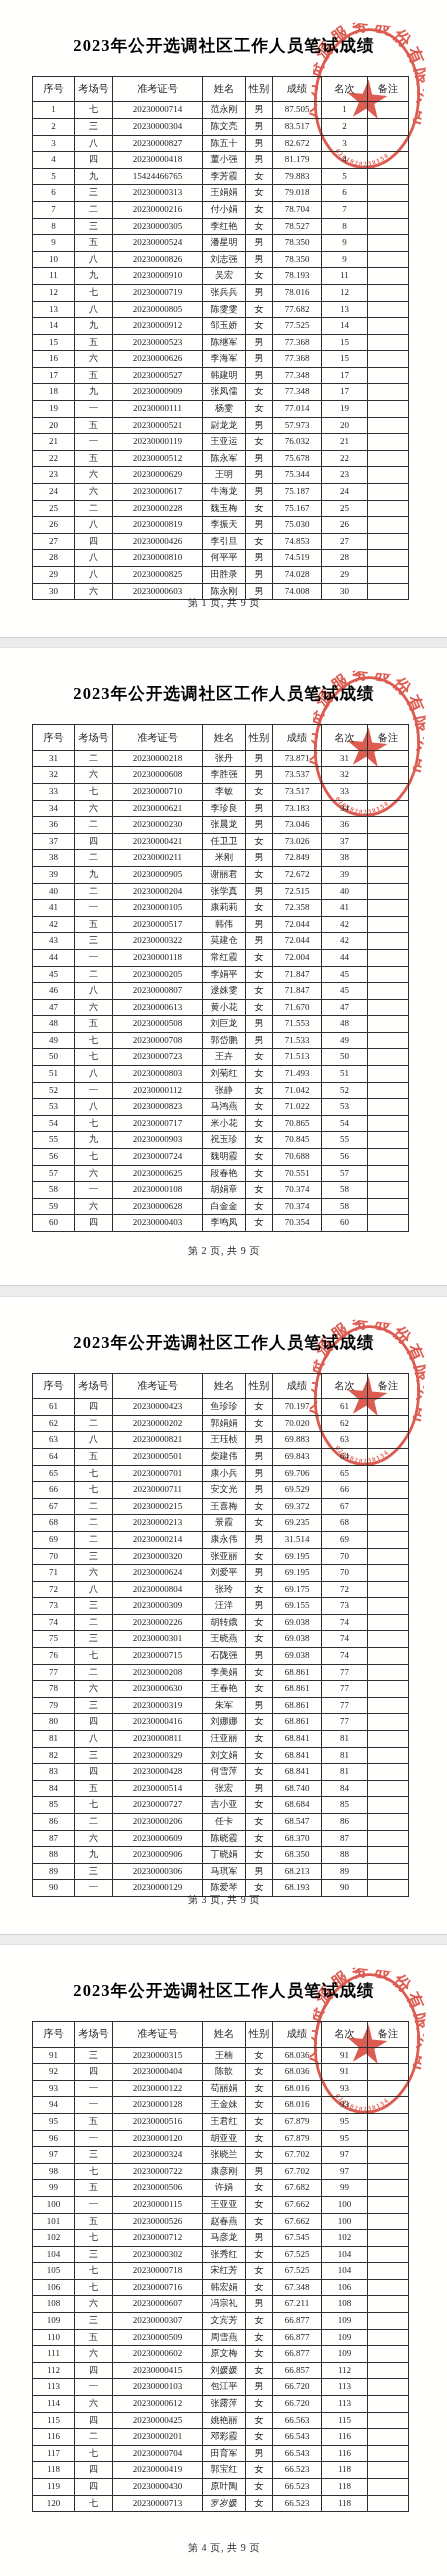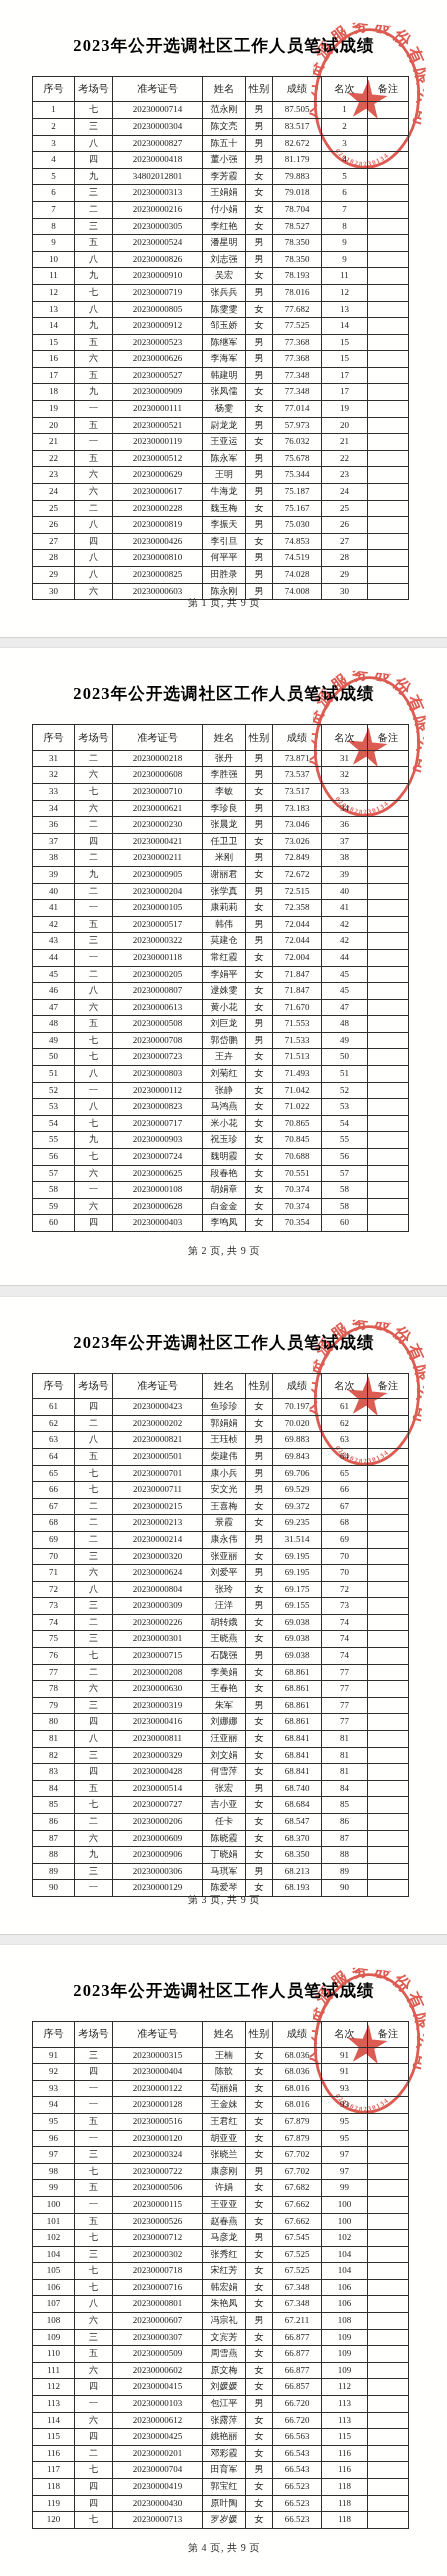--- a/index.html
+++ b/index.html
@@ -194,21 +194,21 @@
             <td>20230000418</td>
             <td>董小强</td>
             <td>男</td>
             <td>81.179</td>
             <td>4</td>
             <td></td>
           </tr>
           <tr>
             <td>5</td>
             <td>九</td>
-            <td>34802012801</td>
+            <td>15424466765</td>
             <td>李芳霞</td>
             <td>女</td>
             <td>79.883</td>
             <td>5</td>
             <td></td>
           </tr>
           <tr>
             <td>6</td>
             <td>三</td>
             <td>20230000313</td>
@@ -1342,30 +1342,20 @@
             <td>106</td>
             <td>七</td>
             <td>20230000716</td>
             <td>韩宏娟</td>
             <td>女</td>
             <td>67.348</td>
             <td>106</td>
             <td></td>
           </tr>
           <tr>
-            <td>107</td>
-            <td>八</td>
-            <td>20230000801</td>
-            <td>朱艳凤</td>
-            <td>女</td>
-            <td>67.348</td>
-            <td>106</td>
-            <td></td>
-          </tr>
-          <tr>
             <td>108</td>
             <td>六</td>
             <td>20230000607</td>
             <td>冯宗礼</td>
             <td>男</td>
             <td>67.211</td>
             <td>108</td>
             <td></td>
           </tr>
           <tr>

